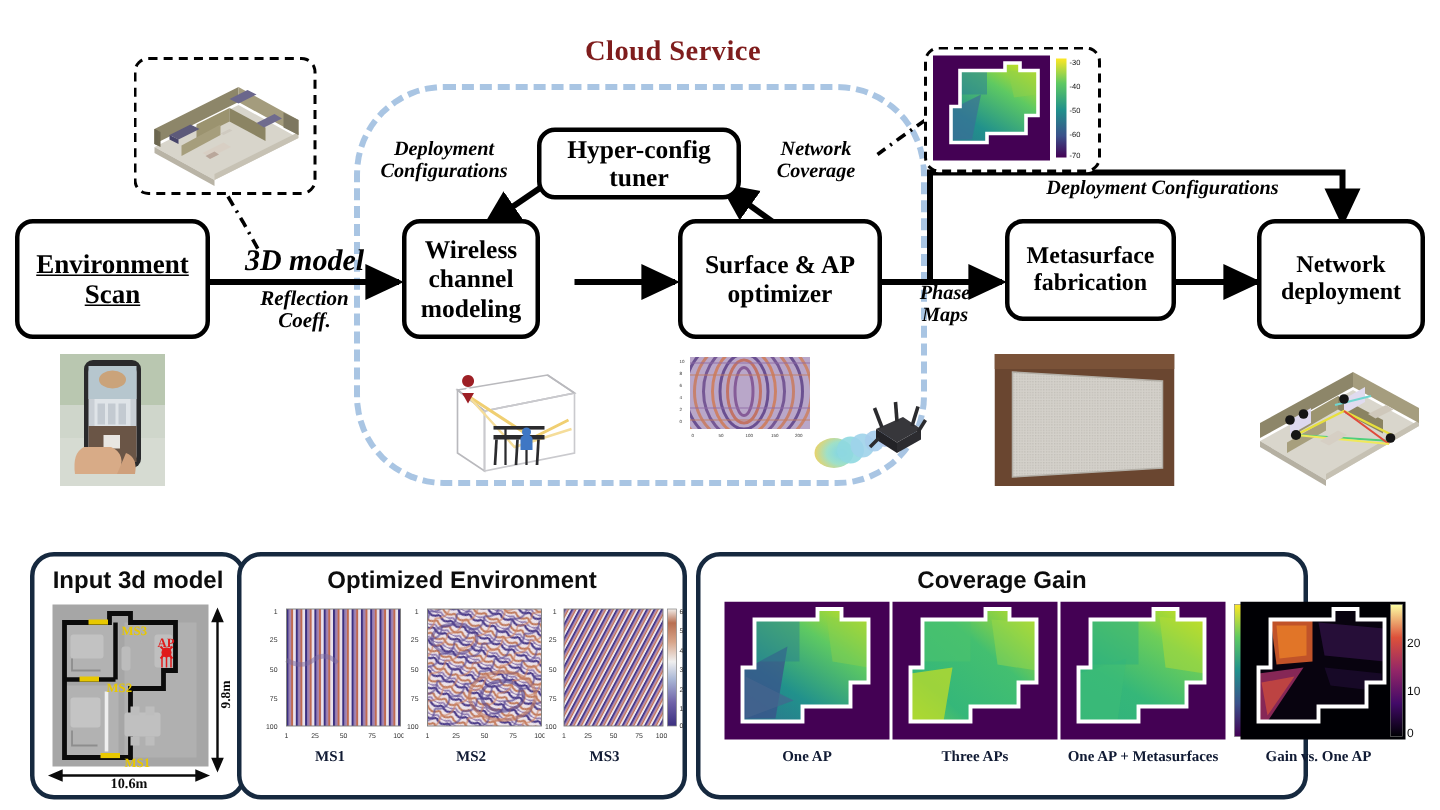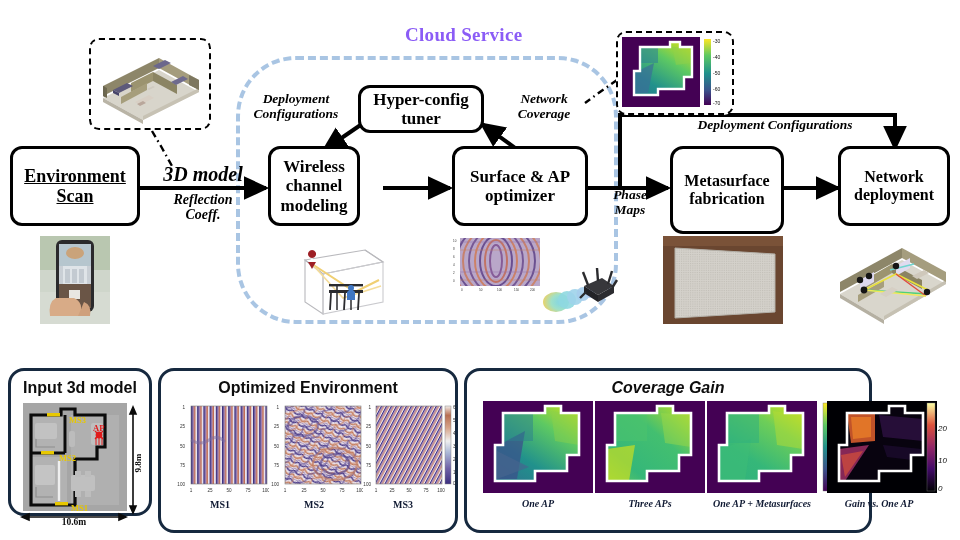--- a/index.html
+++ b/index.html
@@ -36,25 +36,24 @@
   
   #cloud-boundary{
     position:absolute;
     border:4px dashed #a9c5e3;
     border-radius:60px;
     box-sizing:border-box;
     background:transparent;
   }
   #cloud-service-label{
     position:absolute;
-    color:#8b5cf6;
+    color:#7f1d1d;
     font-family:"Liberation Serif", serif;
     font-weight:bold;font-size:19px;
     letter-spacing:.3px;
-    margin-left:15px;
   }
 
   
   .dashdot{
     position:absolute;
     border:2.5px dashed #000;
     border-radius:10px;
     box-sizing:border-box;
     background:#fff;
   }
@@ -117,31 +116,31 @@
   <span style="white-space:pre-line">Environment
 Scan</span>
 </div>
 
 <div class="flowbox" style="left:268px;top:146px;width:92px;height:80px;font-size:17px;">
   <span style="white-space:pre-line">Wireless
 channel
 modeling</span>
 </div>
 
-<div class="flowbox" style="left:358px;top:85px;width:126px;height:48px;font-size:17px;">
+<div class="flowbox" style="left:358px;top:85px;width:136px;height:48px;font-size:17px;">
   <span style="white-space:pre-line">Hyper-config
 tuner</span>
 </div>
 
 <div class="flowbox" style="left:452px;top:146px;width:136px;height:80px;font-size:17px;">
   <span style="white-space:pre-line">Surface &amp; AP
 optimizer</span>
 </div>
 
-<div class="flowbox" style="left:670px;top:146px;width:114px;height:88px;font-size:16px;border-radius:13px;">
+<div class="flowbox" style="left:670px;top:146px;width:114px;height:68px;font-size:16px;">
   <span style="white-space:pre-line">Metasurface
 fabrication</span>
 </div>
 
 <div class="flowbox" style="left:838px;top:146px;width:112px;height:80px;font-size:16px;">
   <span style="white-space:pre-line">Network
 deployment</span>
 </div>
 
 <div class="edgelabel" style="left:148px;top:163px;width:110px;font-size:20px;">3D model</div>
@@ -384,21 +383,21 @@
     <circle cx="39" cy="42" r="3.2" fill="#151515"></circle>
     <circle cx="66" cy="32" r="3.2" fill="#151515"></circle>
     <circle cx="34" cy="56" r="3.4" fill="#151515"></circle>
     <circle cx="97" cy="58" r="3.2" fill="#151515"></circle>
 
     <polygon points="50,60 62,53 68,56 56,63" fill="#d6cfc4"></polygon>
     <polygon points="82,42 94,36 99,39 87,45" fill="#cfc8bb"></polygon>
   </svg>
 </div>
 
-<div class="panel" style="left:8px;top:368px;width:144px;height:148px;">
+<div class="panel" style="left:20px;top:368px;width:144px;height:165px;">
   <div class="panel-title" style="top:8px;">Input 3d model</div>
   <svg class="abs" width="128" height="125" viewBox="0 0 128 125" style="left:8px;top:30px;">
 
     <rect x="4" y="2" width="104" height="108" fill="#a6a6a6"></rect>
 
     <rect x="12" y="14" width="36" height="38" fill="#b2b2b2"></rect>
     <rect x="12" y="56" width="36" height="48" fill="#b2b2b2"></rect>
     <rect x="52" y="14" width="48" height="90" fill="#b0b0b0"></rect>
 
     <path d="M12,14 L42,14 L42,8 L56,8 L56,14 L86,14 L86,46 L78,46 L78,58 L56,58 L56,104 L12,104 L12,52 L12,14 Z" fill="none" stroke="#0b0b0b" stroke-width="3.2"></path>
@@ -564,21 +563,21 @@
         <text x="94" y="45">3</text>
           <text x="94" y="58">2</text>
           <text x="94" y="71">1</text>
         <text x="94" y="82">0</text>
       </g>
     </svg>
     <div class="sub-caption" style="left:0;top:96px;width:88px;">MS3</div>
   </div>
 </div>
 
-<div class="panel" style="left:464px;top:368px;width:408px;height:165px;font-style:italic;">
+<div class="panel" style="left:464px;top:368px;width:408px;height:165px;">
   <div class="panel-title" style="top:8px;">Coverage Gain</div>
 
   <svg class="abs" width="476" height="112" viewBox="0 0 476 112" style="left:6px;top:30px;">
     <defs>
       <linearGradient id="vir-cb" x1="0" y1="1" x2="0" y2="0">
         <stop offset="0%" stop-color="#440154"></stop>
         <stop offset="25%" stop-color="#3b528b"></stop>
         <stop offset="50%" stop-color="#21918c"></stop>
         <stop offset="75%" stop-color="#5ec962"></stop>
         <stop offset="100%" stop-color="#fde725"></stop>

